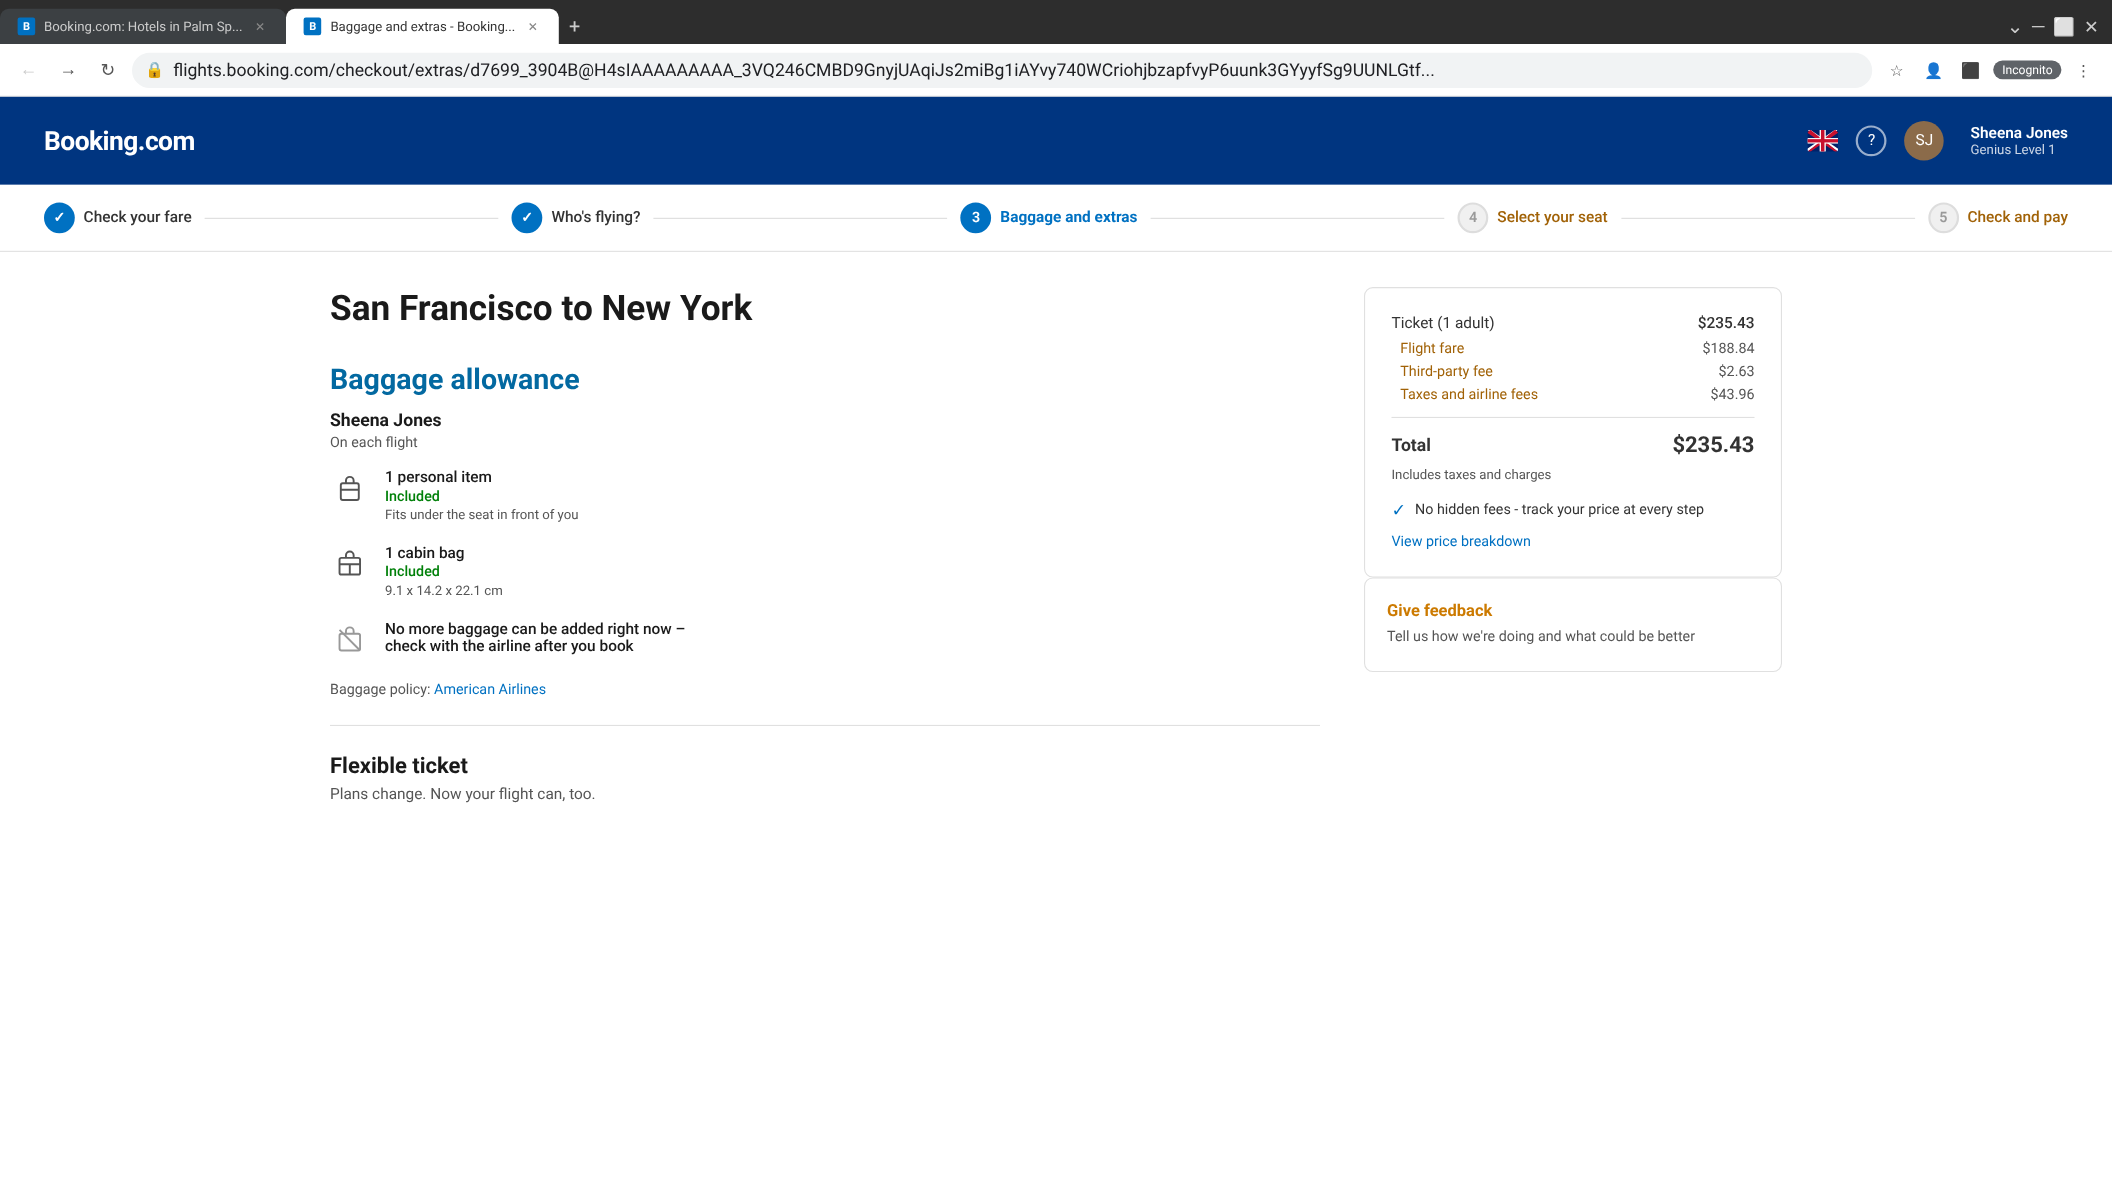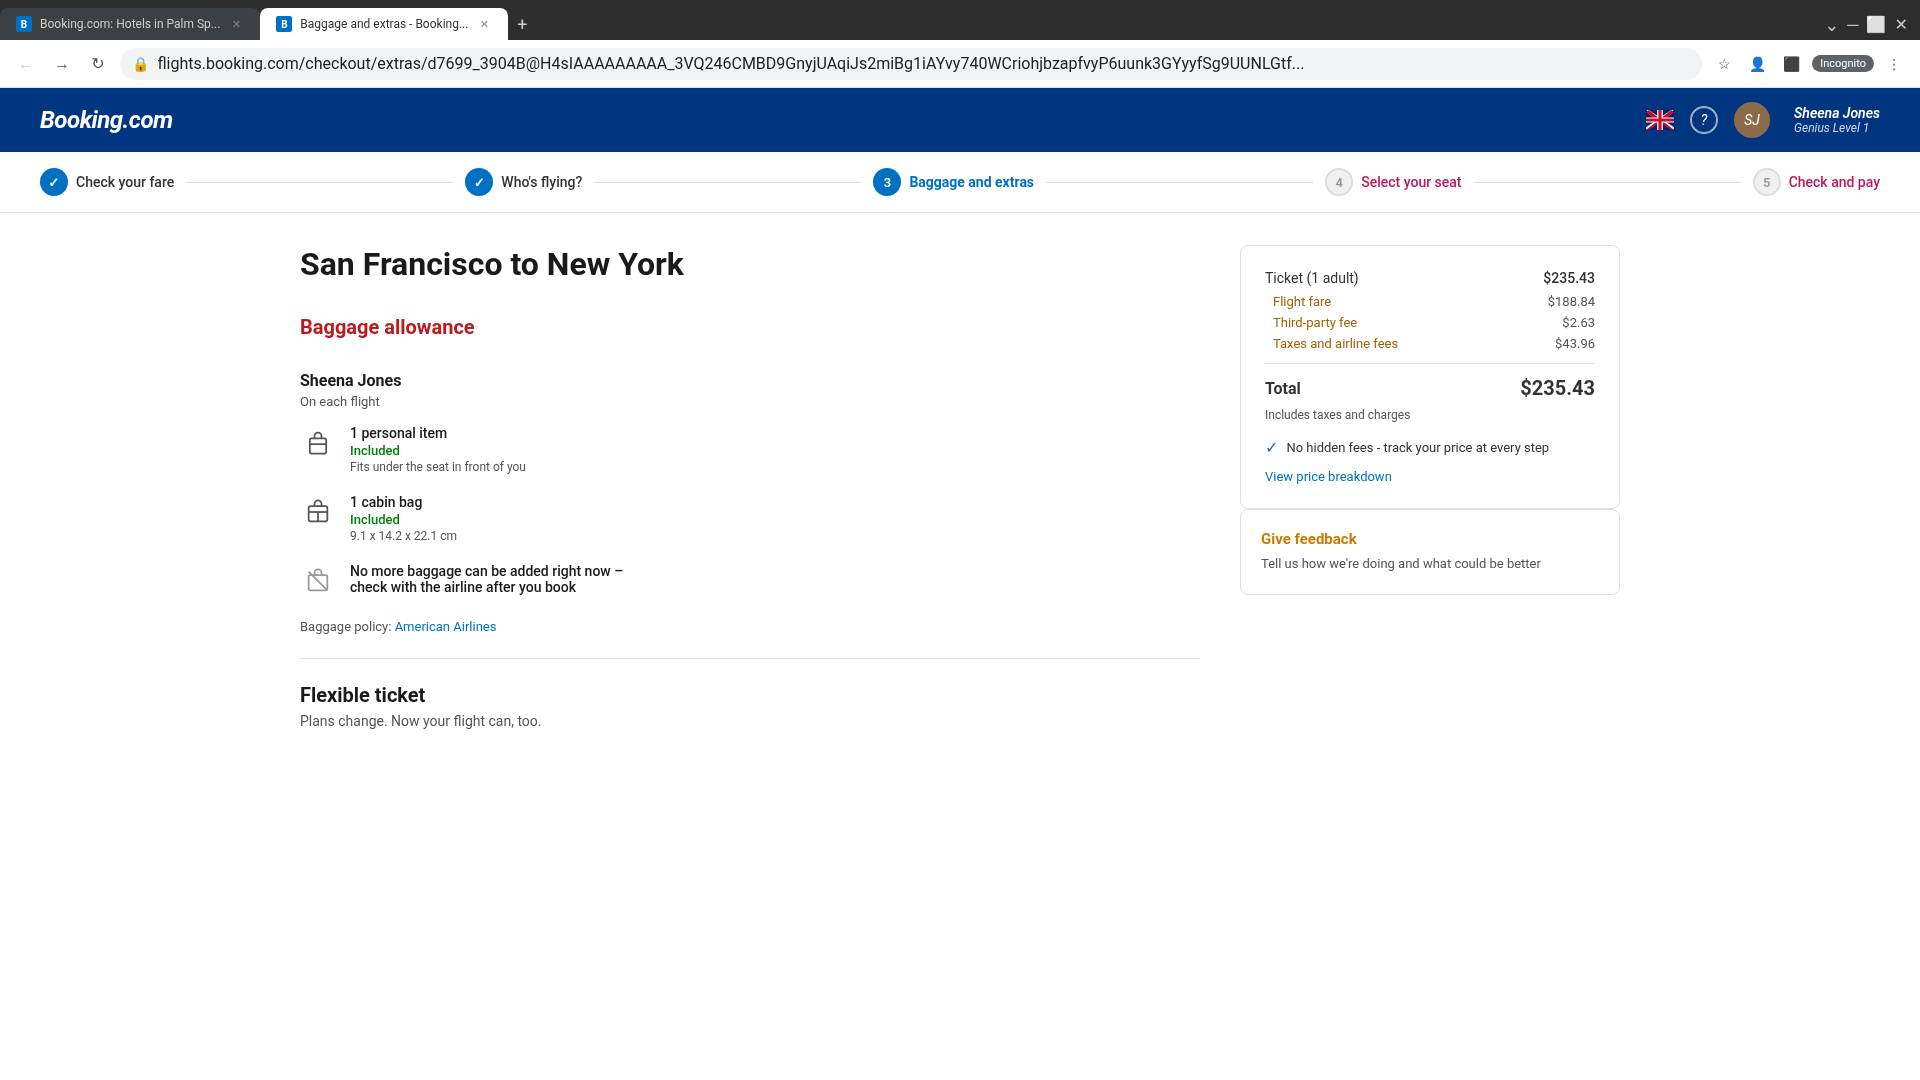--- a/index.html
+++ b/index.html
@@ -23,50 +23,50 @@
     .address-bar .lock-icon { color: #5f6368; font-size: 14px; }
     .address-bar .url-text { font-size: 16px; color: #202124; flex: 1; overflow: hidden; text-overflow: ellipsis; white-space: nowrap; }
     .nav-right { display: flex; align-items: center; gap: 6px; }
     .nav-icon-btn { width: 28px; height: 28px; border-radius: 50%; display: flex; align-items: center; justify-content: center; cursor: pointer; color: #555; font-size: 14px; border: none; background: none; }
     .incognito-badge { background: #5f6368; color: white; font-size: 11px; padding: 2px 8px; border-radius: 10px; }
 
     
     .page { background: #fff; min-height: calc(1080px - 88px); }
 
     
-    .header { background: #003580; padding: 0 40px; height: 64px; display: flex; align-items: center; justify-content: space-between; font-style: italic; }
+    .header { background: #003580; padding: 0 40px; height: 80px; display: flex; align-items: center; justify-content: space-between; }
     .logo { color: white; font-size: 24px; font-weight: 700; letter-spacing: -0.5px; }
     .header-right { display: flex; align-items: center; gap: 16px; }
     .help-icon { width: 28px; height: 28px; border-radius: 50%; border: 2px solid rgba(255,255,255,0.6); color: white; display: flex; align-items: center; justify-content: center; font-size: 14px; cursor: pointer; }
     .user-area { display: flex; align-items: center; gap: 24px; cursor: pointer; }
     .user-avatar { width: 36px; height: 36px; border-radius: 50%; background: #8b6b4a; overflow: hidden; display: flex; align-items: center; justify-content: center; font-size: 14px; color: white; }
     .user-info { color: white; }
     .user-name { font-size: 14px; font-weight: 600; }
     .user-level { font-size: 12px; color: rgba(255,255,255,0.8); }
 
     
     .steps-bar { background: white; padding: 16px 40px; border-bottom: 1px solid #e0e0e0; display: flex; align-items: center; gap: 0; }
     .step { display: flex; align-items: center; gap: 8px; }
     .step-circle { width: 28px; height: 28px; border-radius: 50%; display: flex; align-items: center; justify-content: center; font-size: 13px; font-weight: 600; flex-shrink: 0; }
     .step-circle.done { background: #0071c2; color: white; }
     .step-circle.active { background: #0071c2; color: white; }
     .step-circle.inactive { background: #f0f0f0; color: #999; border: 2px solid #ddd; }
     .step-label { font-size: 14px; color: #333; font-weight: 500; }
     .step-label.active { font-weight: 700; color: #0071c2; }
-    .step-label.inactive { color: #be185d; }
+    .step-label.inactive { color: #a16207; }
     .step-connector { flex: 1; height: 1px; background: #ddd; margin: 0 12px; min-width: 60px; }
 
     
     .main-content { max-width: 1400px; margin: 0 auto; padding: 32px 40px; display: grid; grid-template-columns: 1fr 380px; gap: 40px; }
 
     .breadcrumb-info { font-size: 13px; color: #555; margin-bottom: 8px; }
     .breadcrumb-info span { color: #333; }
     .page-title { font-size: 32px; font-weight: 700; color: #1a1a1a; margin-bottom: 32px; }
 
-    .section-title { font-size: 20px; font-weight: 700; color: #b91c1c; margin-bottom: 32px; }
+    .section-title { font-size: 26px; font-weight: 700; color: #0369a1; margin-bottom: 11px; }
 
     .passenger-name { font-size: 16px; font-weight: 700; color: #1a1a1a; margin-bottom: 4px; }
     .passenger-subtitle { font-size: 13px; color: #555; margin-bottom: 16px; }
 
     .baggage-item { display: flex; align-items: flex-start; gap: 14px; margin-bottom: 20px; }
     .bag-icon { width: 36px; height: 36px; display: flex; align-items: center; justify-content: center; flex-shrink: 0; }
     .bag-icon svg { width: 28px; height: 28px; stroke: #555; fill: none; stroke-width: 1.5; }
     .bag-icon.crossed svg { stroke: #999; }
     .baggage-detail { display: flex; flex-direction: column; }
     .baggage-name { font-size: 14px; color: #1a1a1a; font-weight: 500; }

